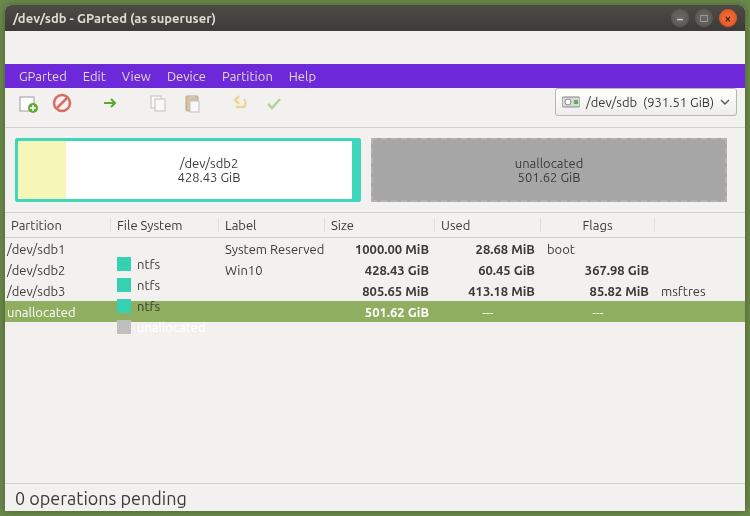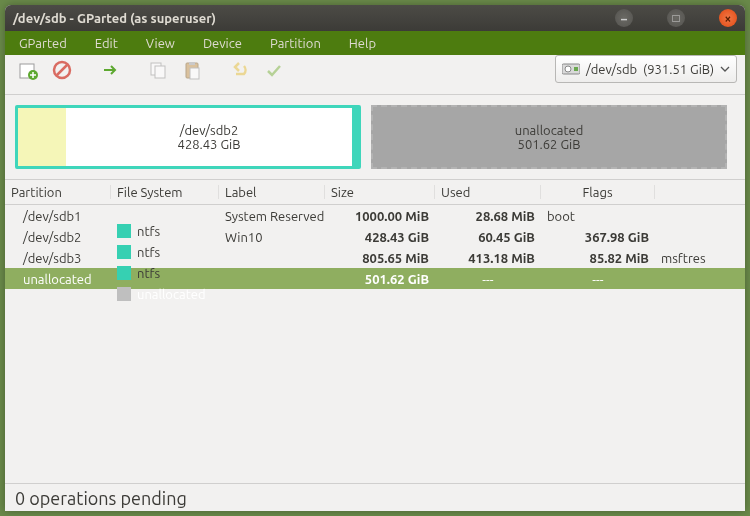--- a/index.html
+++ b/index.html
@@ -1,44 +1,44 @@
 <!DOCTYPE html>
 <html><head>
   <meta charset="utf-8">
   <style>
     * { margin: 0; padding: 0; box-sizing: border-box; font-family: "Ubuntu", "Segoe UI", sans-serif; }
     body { background: #6a8a4a; width: 750px; height: 516px; overflow: hidden; }
     .window { background: #f2f1f0; width: 740px; height: 506px; margin: 5px; border-radius: 6px 6px 0 0; box-shadow: 0 0 8px rgba(0,0,0,0.3); display: flex; flex-direction: column; }
-    .titlebar { background: linear-gradient(#4c4b46,#3c3b37); height: 26px; border-radius: 6px 6px 0 0; display: flex; align-items: center; padding: 4px 8px; color: #dfdbd2; font-size: 13px; font-weight: bold; gap: 28px; }
+    .titlebar { background: linear-gradient(#4c4b46,#3c3b37); height: 26px; border-radius: 6px 6px 0 0; display: flex; align-items: center; padding: 4px 8px; color: #dfdbd2; font-size: 13px; font-weight: bold; }
     .titlebar-title { flex: 1; }
     .wbtn { width: 18px; height: 18px; border-radius: 50%; margin-left: 6px; display: flex; align-items: center; justify-content: center; font-size: 12px; }
     .wclose { background: radial-gradient(#f07746,#e24912); color: #5a1d00; }
     .wmin, .wmax { background: radial-gradient(#6a6964,#54534f); color: #ccc; }
-    .menubar { background: #4d7c0f; height: 24px; display: flex; align-items: center; padding: 0 6px; gap: 12px; }
+    .menubar { background: #6d28d9; height: 24px; display: flex; align-items: center; padding: 0 6px; gap: 0; margin-top: 33px; }
     .menubar span { color: #dfdbd2; font-size: 13px; padding: 3px 8px; }
     .toolbar { height: 40px; background: #f2f1f0; border-bottom: 1px solid #d0cfce; display: flex; padding: 0 8px; gap: 4px; }
     .tbtn { width: 30px; height: 30px; display: flex; align-items: center; justify-content: center; border-radius: 3px; }
     .tsep { width: 10px; }
     .devsel { margin-left: auto; border: 1px solid #b8b7b5; border-radius: 3px; background: linear-gradient(#ffffff,#eeedec); height: 28px; display: flex; align-items: center; padding: 0 6px; gap: 6px; font-size: 13px; color: #3c3b37; }
     .chart { padding: 10px; display: flex; gap: 10px; }
     .block { height: 64px; position: relative; }
     .blk-a { width: 346px; border: 3px solid #3fd6bb; display: flex; border-radius: 2px; }
     .blk-a-left { width: 48px; background: #f5f6b8; }
     .blk-a-main { flex: 1; background: #fff; display: flex; flex-direction: column; align-items: center; justify-content: center; font-size: 13px; color: #3c3b37; }
     .blk-a-right { width: 6px; background: #3fd6bb; }
     .blk-u { border: 2px dashed #b3b3b3; width: 356px; display: flex; flex-direction: column; align-items: center; justify-content: center; font-size: 13px; background: #a6a6a6; color: #3c3b37; }
     .table { flex: 1; font-size: 13px; color: #3c3b37; overflow: hidden; }
     .thead, .trow { display: grid; grid-template-columns: 106px 108px 106px 110px 106px 114px 82px; align-items: center; }
     .thead { height: 26px; border-top: 1px solid #d0cfce; border-bottom: 1px solid #d0cfce; background: #f2f1f0; }
     .thead .th { padding: 0 6px; border-right: 1px solid #e0dfde; font-size: 13px; color: #3c3b37; }
     .thead .th.r { text-align: left; }
     .trow { height: 21px; padding: 0; }
     .trow .td { padding: 0 6px; white-space: nowrap; overflow: hidden; }
     .trow .td.r { text-align: right; font-weight: bold; }
-    .trow .td.part { padding-left: 18px; }
+    .trow .td.part { padding-left: 2px; }
     .fscell { display: flex; align-items: center; gap: 6px; margin-top: 31px; }
     .swatch { width: 14px; height: 14px; }
     .s-ntfs { background: #36d0b2; }
     .s-unalloc { background: #bfbfbf; }
     .trow.sel { background: #8fae60; color: #fff; }
     .dash { text-align: center; }
     .status { height: 28px; border-top: 1px solid #d0cfce; display: flex; align-items: center; padding: 0 10px; font-size: 18px; color: #3c3b37; }
     .i-new{display:block}
     .i-del{display:block}
     .i-arr{display:block}

